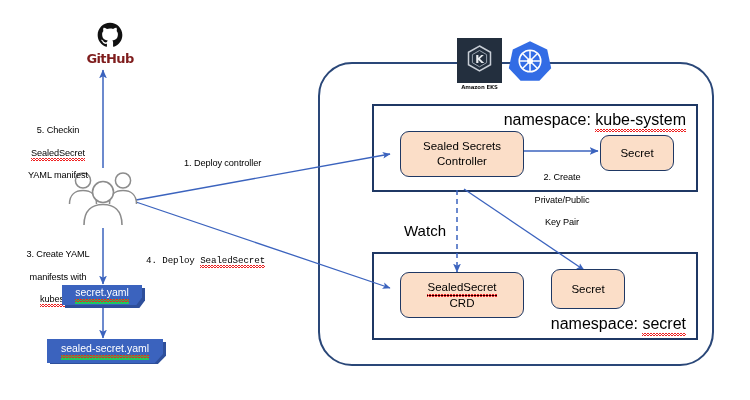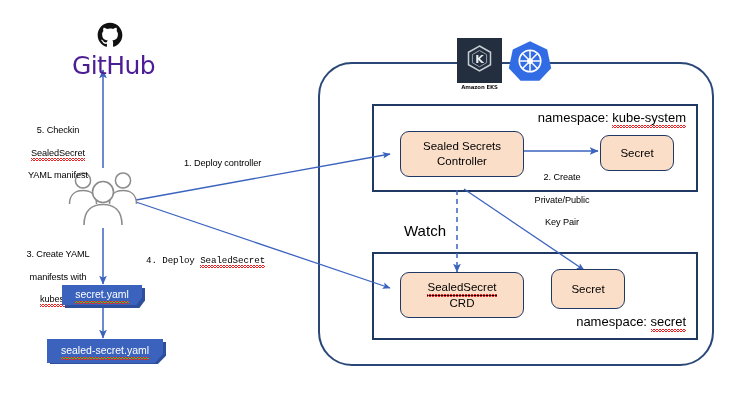--- a/index.html
+++ b/index.html
@@ -37,21 +37,21 @@
     text-align: center;
   }
   .tx-left { text-align: left; }
   .tx-right { text-align: right; }
 
   .label-step {
     font-size: 9.2px;
     letter-spacing: -0.1px;
   }
   .label-ns {
-    font-size: 13px;
+    font-size: 16px;
   }
   .label-watch {
     font-size: 15px;
   }
 
   
   .sq {
     position: relative;
     display: inline-block;
   }
@@ -76,24 +76,24 @@
   
   #github-logo {
     position: absolute;
     left: 72px;
     top: 22px;
     width: 76px;
     text-align: center;
   }
   #github-wordmark {
     font-family: "DejaVu Sans", sans-serif;
-    font-weight: normal;
-    font-size: 25px;
+    font-weight: bold;
+    font-size: 13px;
     letter-spacing: -0.6px;
-    color: #4c1d95;
+    color: #7f1d1d;
     margin-top: -1px;
   }
 
   
   #users-icon {
     position: absolute;
     left: 62px;
     top: 168px;
     width: 82px;
     height: 58px;
@@ -108,21 +108,21 @@
     color: #ffffff;
     font-size: 10.5px;
     font-family: "Liberation Sans", sans-serif;
     background: #3B63BE;
     -webkit-clip-path: polygon(0 0, 100% 0, 100% 62%, 93% 100%, 0 100%);
     clip-path: polygon(0 0, 100% 0, 100% 62%, 93% 100%, 0 100%);
   }
   .yamlcard .inner {
     position: relative;
     padding-bottom: 1px;
-    border-bottom: 2px solid #22c55e;
+    border-bottom: 5px solid #22c55e;
   }
   .yamlcard .inner::after {
     content: "";
     position: absolute;
     left: 0; right: 0; bottom: -3px;
     height: 3px;
     background-image:
       linear-gradient(45deg, transparent 42%, #ee2222 42%, #ee2222 58%, transparent 58%),
       linear-gradient(-45deg, transparent 42%, #ee2222 42%, #ee2222 58%, transparent 58%);
     background-size: 3px 3px;

